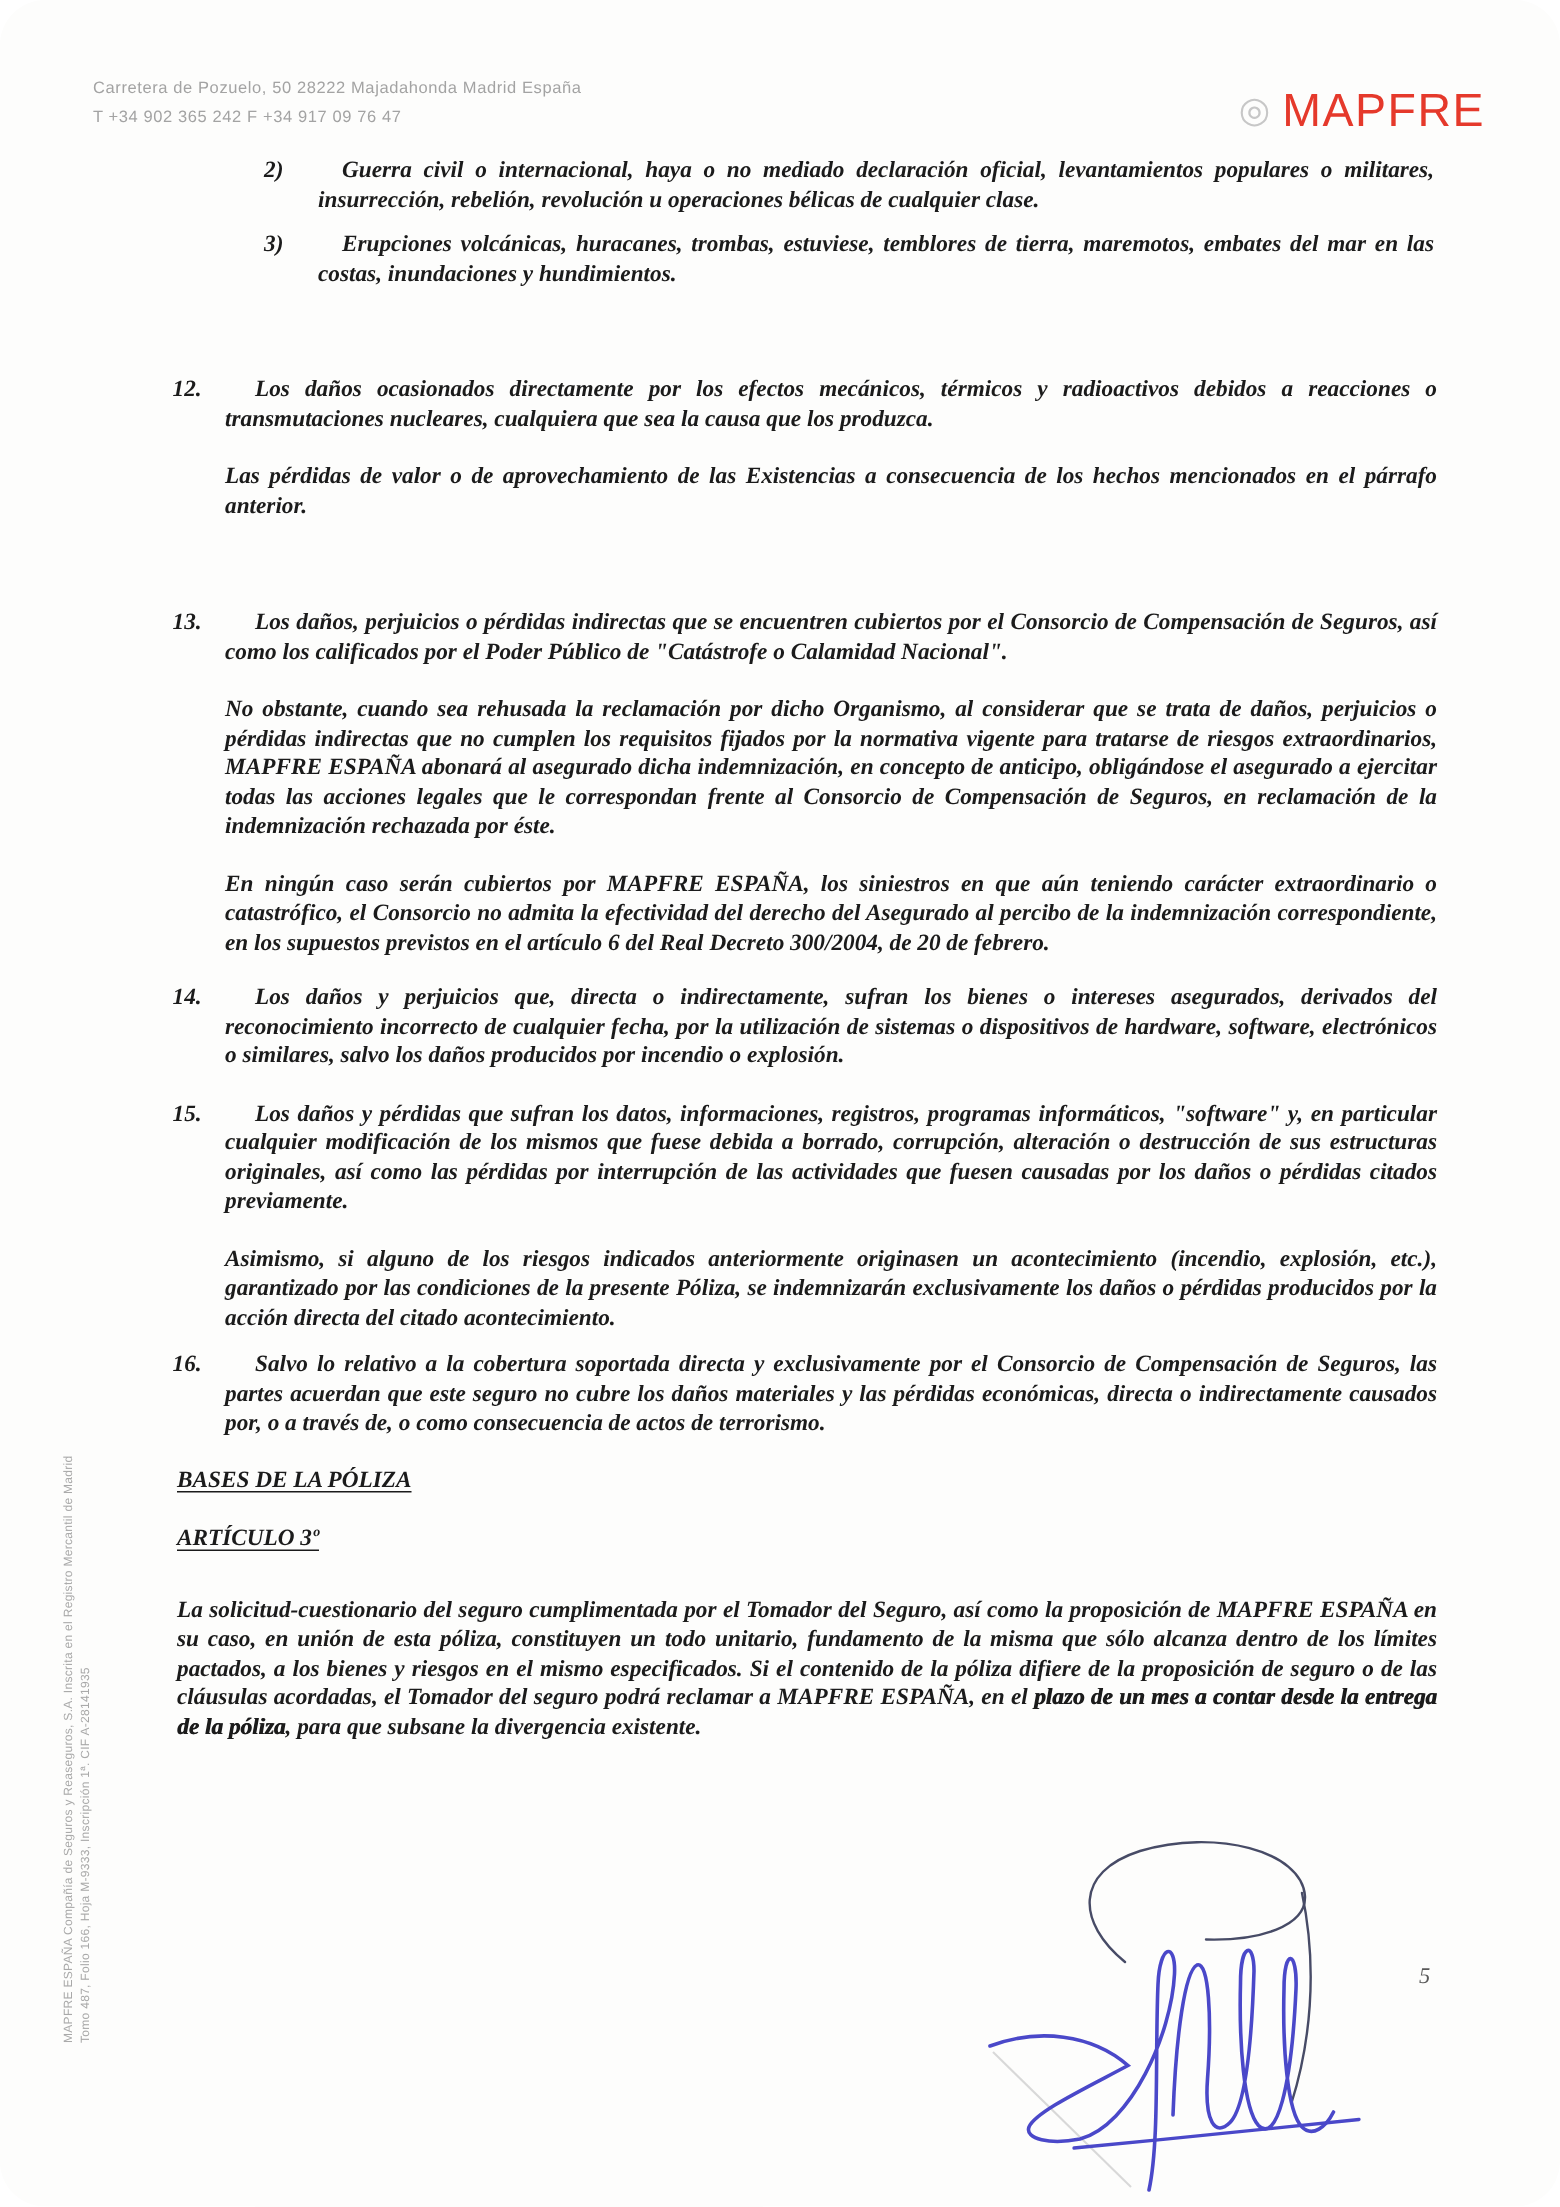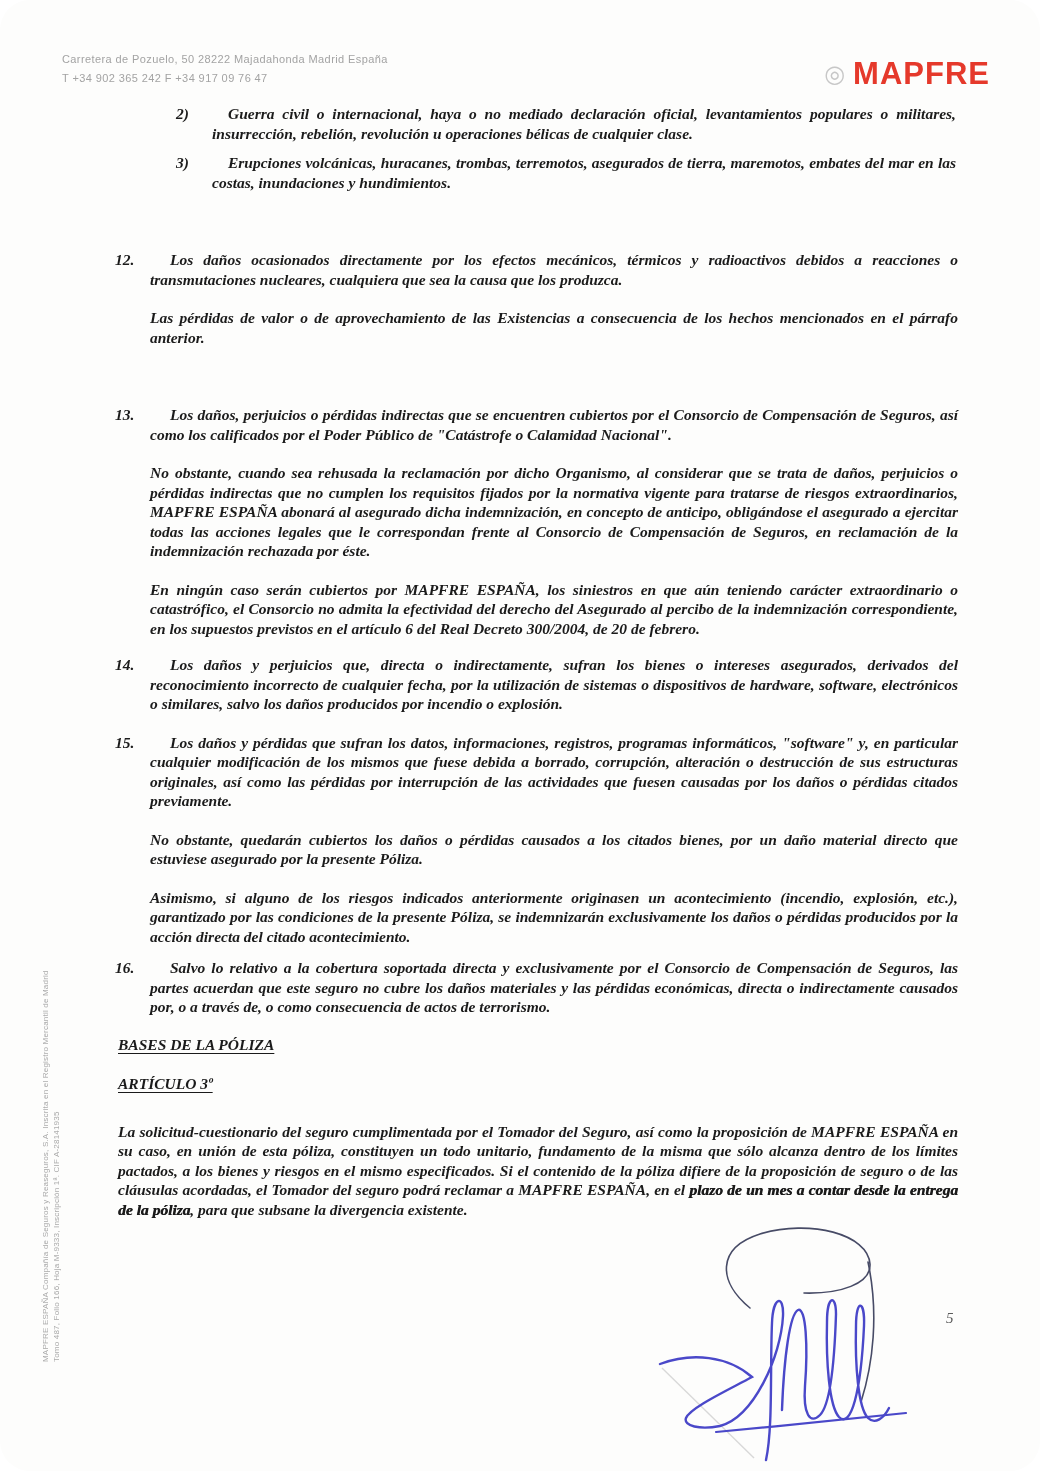--- a/index.html
+++ b/index.html
@@ -23,21 +23,21 @@
   .brand{
     position:absolute;right:50px;top:56px;
     display:flex;align-items:center;gap:8px;
   }
   .brand .emblem{
     font-size:24px;color:#c7c7c7;line-height:1;
     filter:blur(.4px);
   }
   .brand .brandname{
     font-family:"Liberation Sans", sans-serif;
-    font-weight:700;font-size:31px;letter-spacing:1px;
+    font-weight:400;font-size:31px;letter-spacing:1px;
     color:#e5392b;
     filter:blur(.4px);
   }
   
   .content{position:absolute;top:104px;left:0;right:0;}
   .content > div{
     font-style:italic;font-weight:700;
     font-size:15.5px;line-height:19.5px;
     text-align:justify;
   }
@@ -88,42 +88,41 @@
     <span class="emblem">◎</span>
     <span class="brandname">MAPFRE</span>
   </div>
 
   <div class="content">
 
     <div class="sub">
       <span class="num">2)</span><span>Guerra civil o internacional, haya o no mediado declaración oficial, levantamientos populares o militares, insurrección, rebelión, revolución u operaciones bélicas de cualquier clase.</span>
     </div>
     <div class="sub mt10">
-      <span class="num">3)</span><span>Erupciones volcánicas, huracanes, trombas, terremotos, asegurados de tierra, maremotos, embates del mar en las costas, inundaciones y hundimientos.</span>
+      <span class="num">3)</span><span>Erupciones volcánicas, huracanes, trombas, estuviese, temblores de tierra, maremotos, embates del mar en las costas, inundaciones y hundimientos.</span>
     </div>
 
     <div class="item mt38">
       <span class="num">12.</span><span>Los daños ocasionados directamente por los efectos mecánicos, térmicos y radioactivos debidos a reacciones o transmutaciones nucleares, cualquiera que sea la causa que los produzca.</span>
     </div>
     <div class="p">Las pérdidas de valor o de aprovechamiento de las Existencias a consecuencia de los hechos mencionados en el párrafo anterior.</div>
 
     <div class="item mt38">
       <span class="num">13.</span><span>Los daños, perjuicios o pérdidas indirectas que se encuentren cubiertos por el Consorcio de Compensación de Seguros, así como los calificados por el Poder Público de "Catástrofe o Calamidad Nacional".</span>
     </div>
     <div class="p">No obstante, cuando sea rehusada la reclamación  por dicho Organismo, al considerar que se trata de daños, perjuicios o pérdidas indirectas que no cumplen los requisitos fijados por la normativa vigente para tratarse de riesgos extraordinarios, MAPFRE ESPAÑA abonará al asegurado dicha indemnización, en concepto de anticipo, obligándose el asegurado a ejercitar todas las acciones legales que le correspondan frente al Consorcio de Compensación de Seguros, en reclamación de la indemnización rechazada por éste.</div>
     <div class="p">En ningún caso serán cubiertos por MAPFRE ESPAÑA, los siniestros en que aún teniendo carácter extraordinario o catastrófico, el Consorcio no admita la efectividad del derecho del Asegurado al percibo de la indemnización correspondiente, en los supuestos previstos en el artículo 6 del Real Decreto 300/2004, de 20 de febrero.</div>
 
     <div class="item mt17">
       <span class="num">14.</span><span>Los daños y perjuicios que, directa o indirectamente, sufran los bienes o intereses asegurados, derivados del reconocimiento incorrecto de cualquier fecha, por la utilización de sistemas o dispositivos de hardware, software, electrónicos o similares, salvo los daños producidos por incendio o explosión.</span>
     </div>
 
     <div class="item mt19">
       <span class="num">15.</span><span>Los daños y pérdidas que sufran los datos, informaciones, registros, programas informáticos, "software" y, en particular cualquier modificación de los mismos que fuese debida a borrado, corrupción, alteración o destrucción de sus estructuras originales, así como las pérdidas por interrupción de las actividades que fuesen causadas por los daños o pérdidas citados previamente.</span>
     </div>
-    <div class="p">No obstante, quedarán cubiertos los daños o pérdidas causados a los citados bienes, por un daño material directo que estuviese asegurado por la presente Póliza.</div>
     <div class="p">Asimismo, si alguno de los riesgos indicados anteriormente originasen un acontecimiento (incendio, explosión, etc.), garantizado por las condiciones de la presente Póliza, se indemnizarán exclusivamente los daños o pérdidas producidos por la acción directa del citado acontecimiento.</div>
 
     <div class="item mt12">
       <span class="num">16.</span><span>Salvo lo relativo a la cobertura soportada directa y exclusivamente por el Consorcio de Compensación de Seguros, las partes acuerdan que este seguro no cubre los daños materiales y las pérdidas económicas, directa o indirectamente causados por, o a través de, o como consecuencia de actos de terrorismo.</span>
     </div>
 
     <div class="heading">BASES DE LA PÓLIZA</div>
 
     <div class="articulo">ARTÍCULO 3º</div>
 

